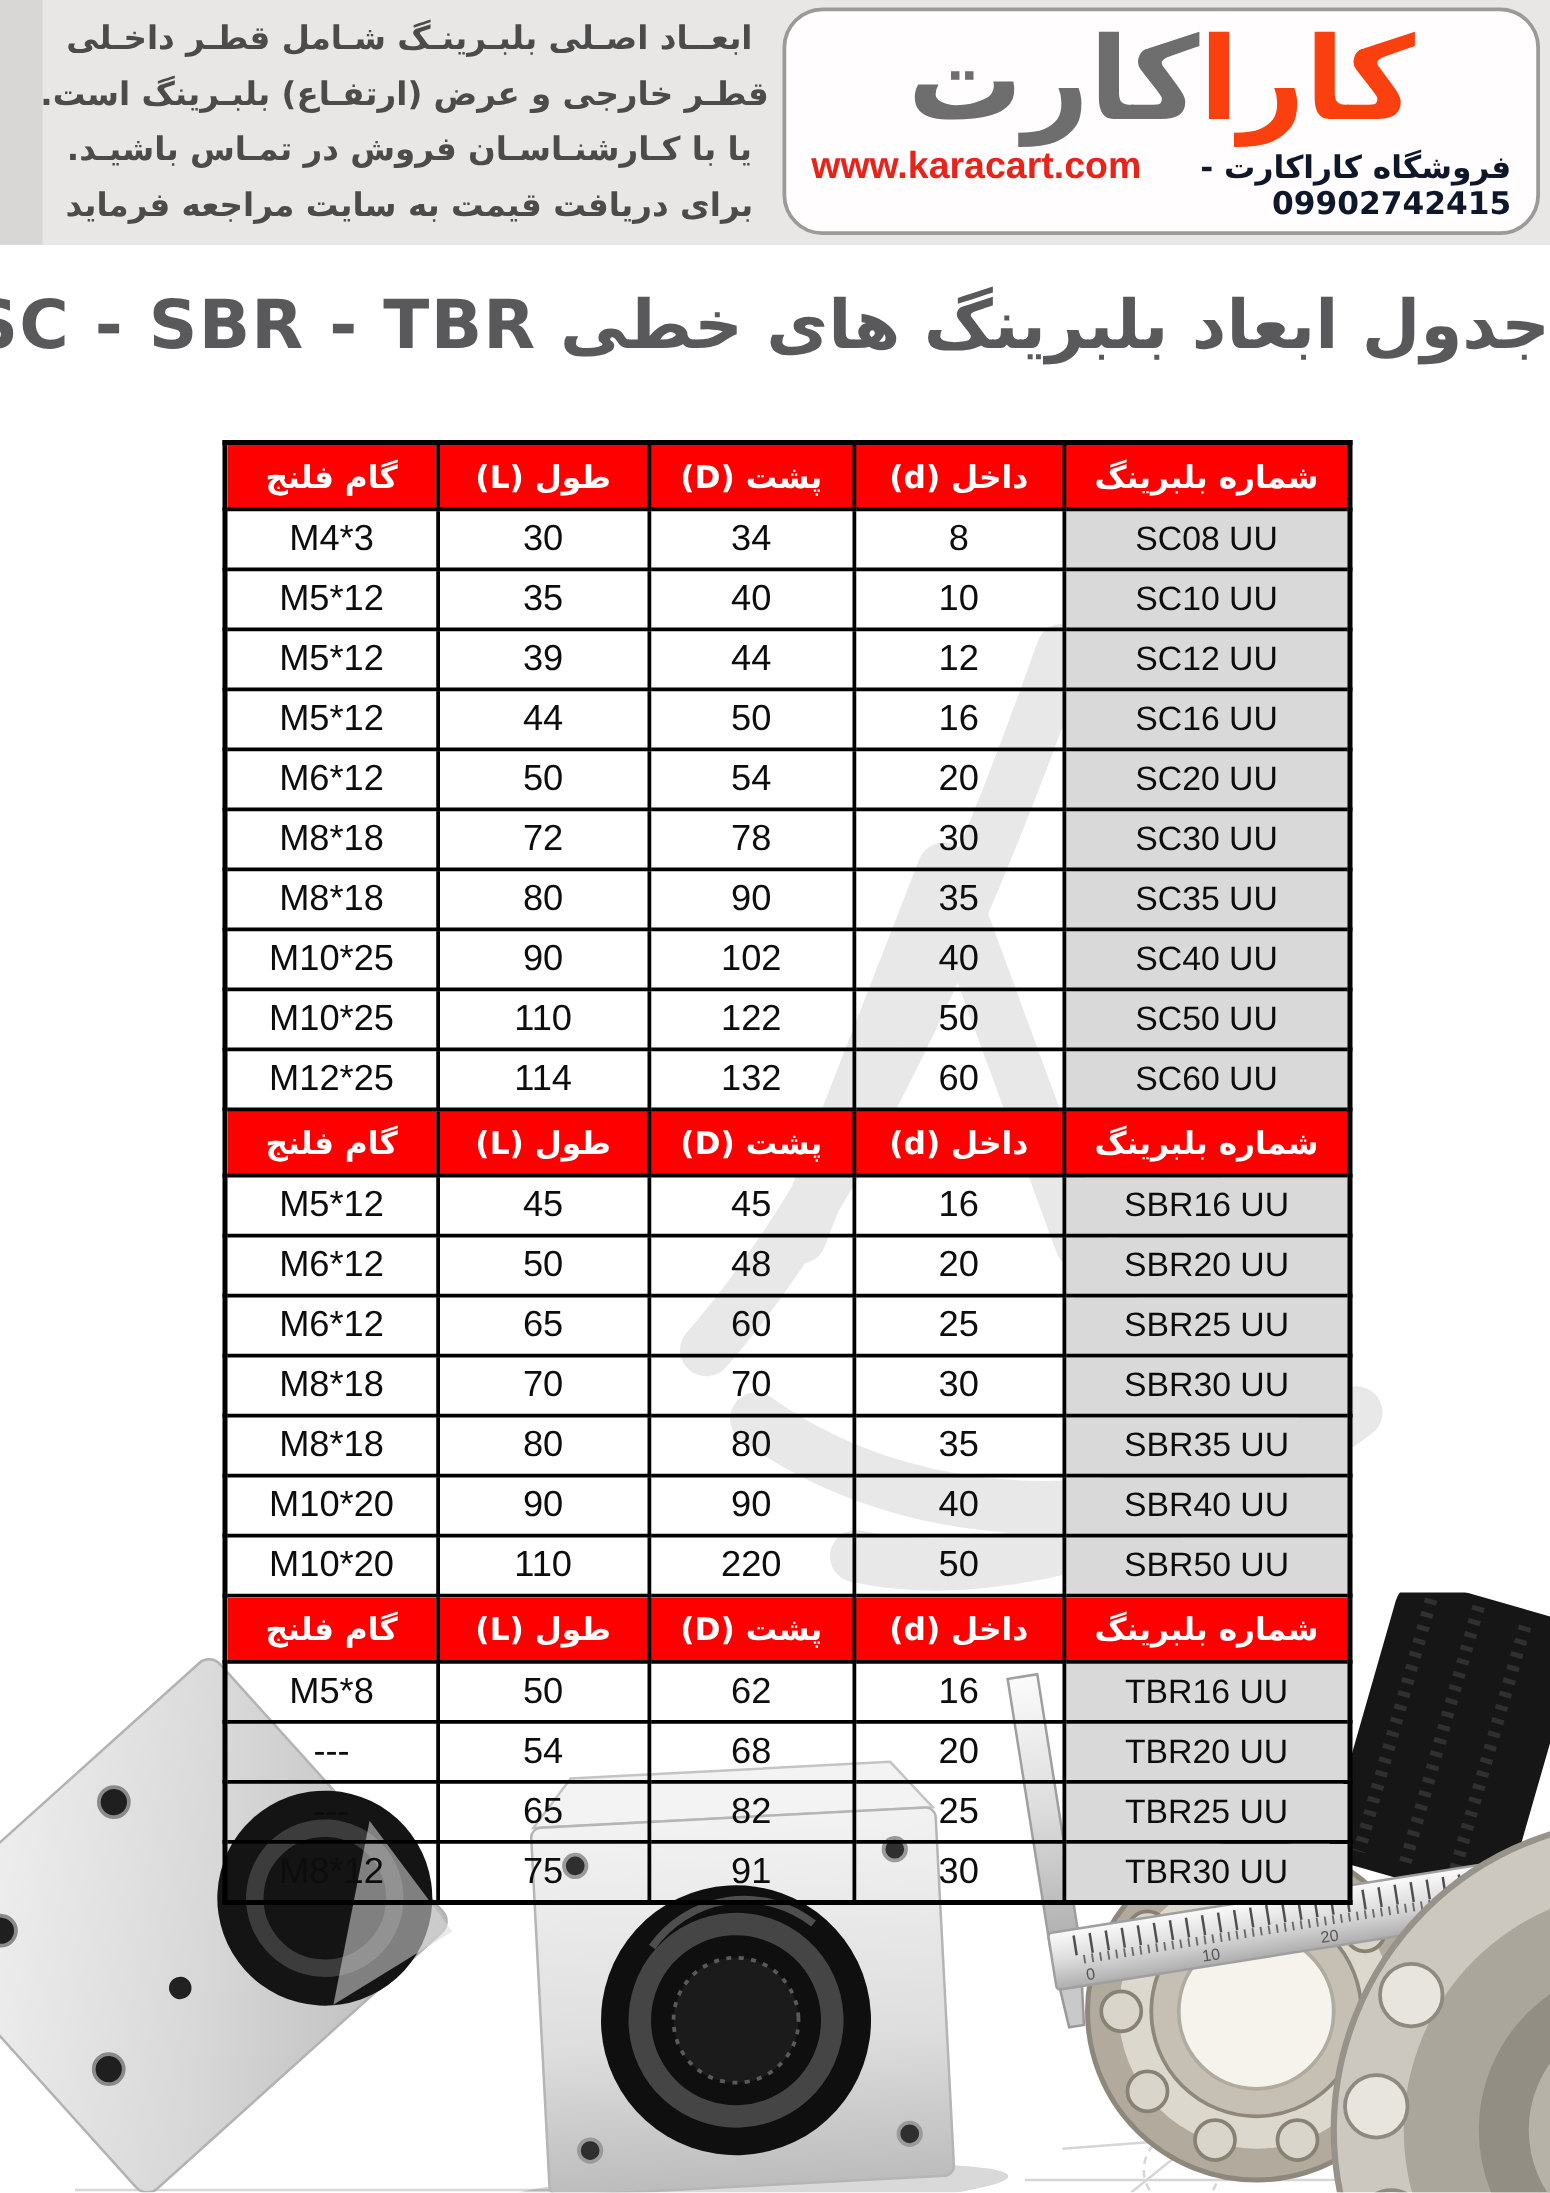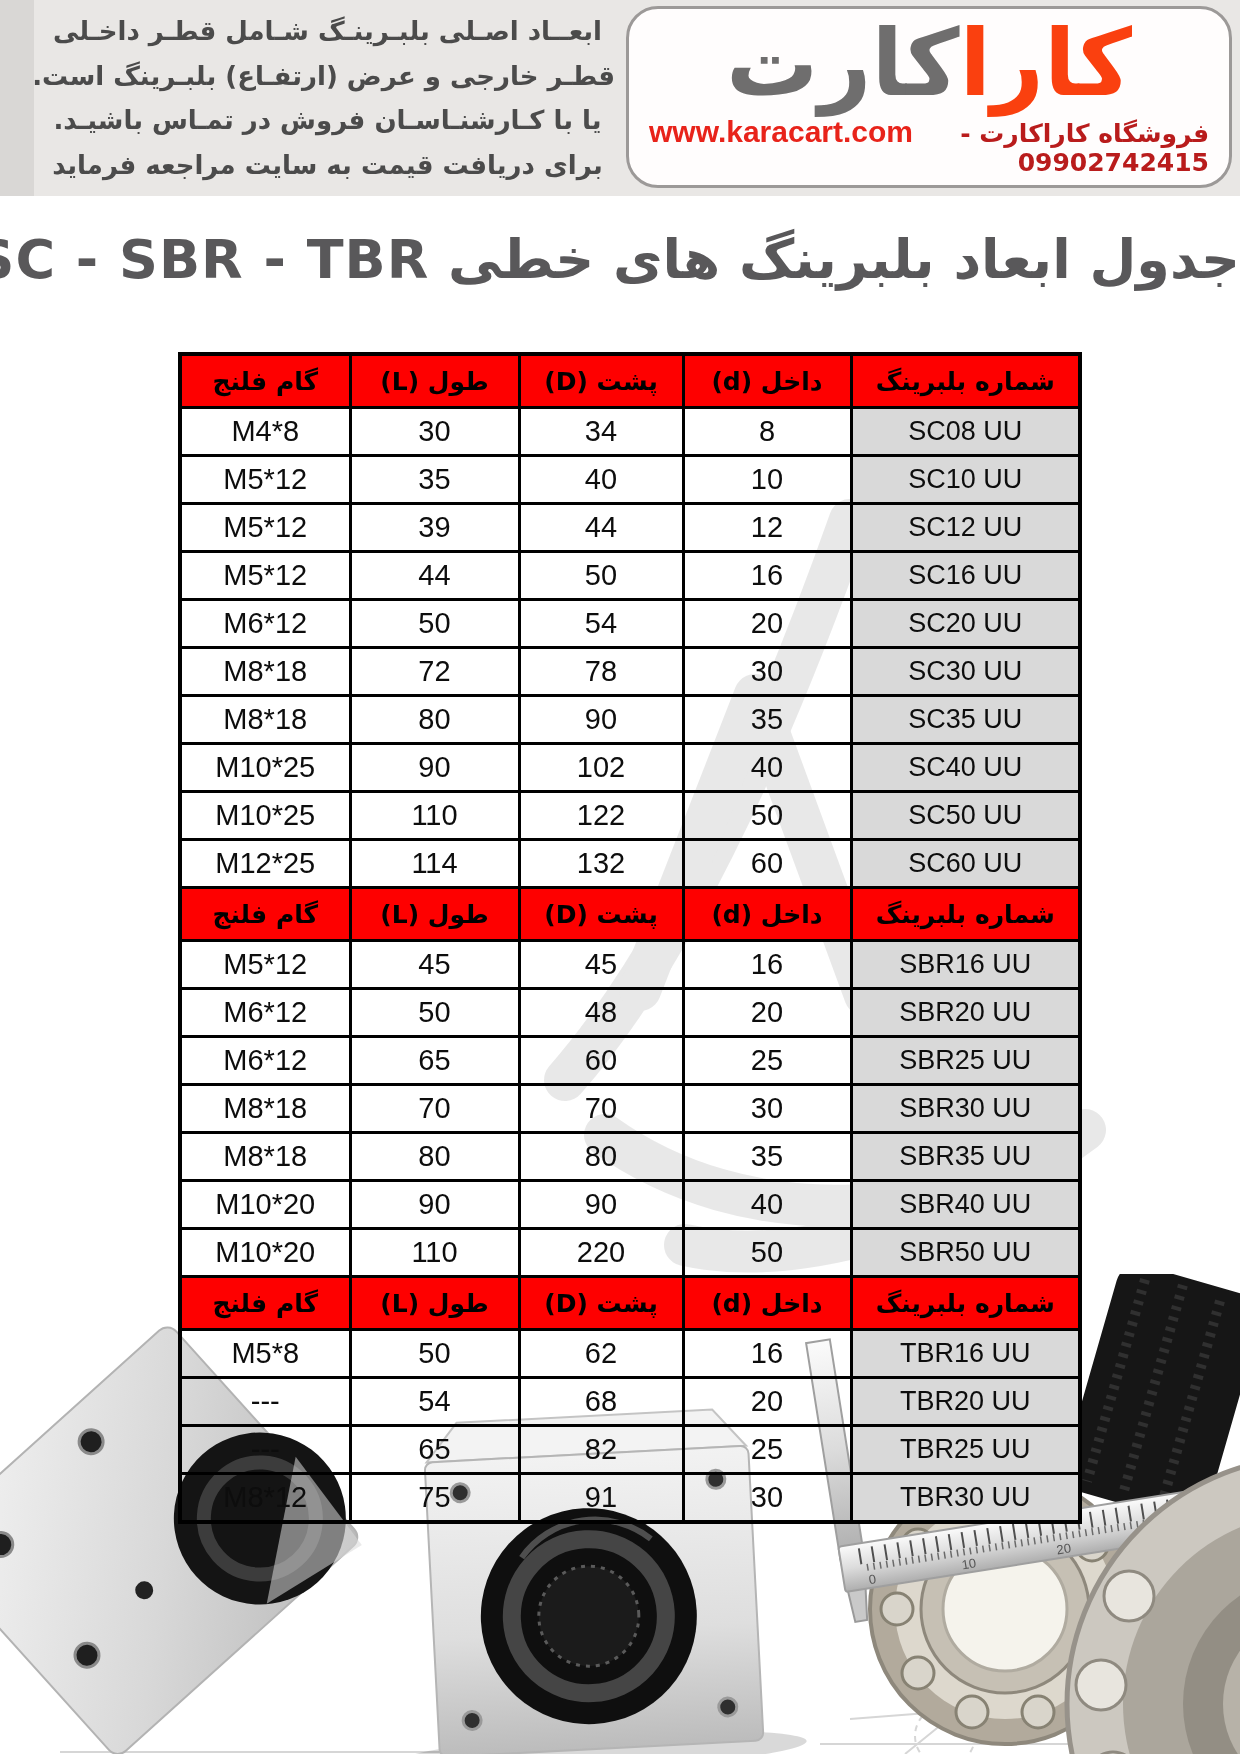--- a/index.html
+++ b/index.html
@@ -25,42 +25,42 @@
     position:absolute;left:0;right:0;top:4px;text-align:center;direction:rtl;
     font-size:92px;font-weight:bold;line-height:1.1;letter-spacing:2px;
   }
   .logo-orange{color:#fa400f;}
   .logo-gray{color:#6f6e6e;}
   .card-footer{
     position:absolute;left:20px;right:20px;bottom:8px;
     display:flex;justify-content:space-between;align-items:baseline;gap:28px;
   }
   .website{color:#e8231a;font-weight:bold;font-size:30px;font-family:"Liberation Sans","DejaVu Sans",sans-serif;}
-  .contact-line{color:#b91c1c;font-size:25px;direction:rtl;font-weight:bold;}
+  .contact-line{color:#0f172a;font-size:25px;direction:rtl;font-weight:bold;}
   
   .page-title{
     position:absolute;top:214px;left:0;width:100%;height:92px;line-height:92px;
     text-align:center;direction:rtl;color:#59585a;font-weight:bold;font-size:54px;z-index:3;
     white-space:nowrap;
   }
   .page-title .latin{letter-spacing:1px;}
   
   .watermark{position:absolute;left:520px;top:430px;z-index:0;}
   
   .photo-strip{position:absolute;left:0;top:1274px;z-index:1;}
   
   .spec-table{
     position:absolute;left:178px;top:352px;width:900px;z-index:2;
     border-collapse:collapse;table-layout:fixed;border:4px solid #000;
   }
   .spec-table th,.spec-table td{
     border:3px solid #000;text-align:center;vertical-align:middle;padding:0;overflow:hidden;
   }
   .spec-table th{
-    background:#fe0000;color:#000000;font-weight:bold;font-size:25px;height:50px;direction:rtl;
+    background:#fe0000;color:#ffffff;font-weight:bold;font-size:25px;height:50px;direction:rtl;
   }
   .spec-table td{
     height:45px;font-size:29px;color:#0d0d0d;background:transparent;
     font-family:"Liberation Sans","DejaVu Sans",sans-serif;
   }
   .spec-table td.part{background:#d9d9d9;font-size:27px;}
 </style>
 </head>
 <body>
 
@@ -213,21 +213,21 @@
   <tbody id="spec-tbody">
   <tr>
     <th>گام فلنج</th>
     <th>طول (L)</th>
     <th>پشت (D)</th>
     <th>داخل (d)</th>
     <th>شماره بلبرینگ</th>
   </tr>
 
   <tr>
-    <td>M4*8</td>
+    <td>M4*3</td>
     <td>30</td>
     <td>34</td>
     <td>8</td>
     <td class="part">SC08 UU</td>
   </tr>
 
   <tr>
     <td>M5*12</td>
     <td>35</td>
     <td>40</td>

